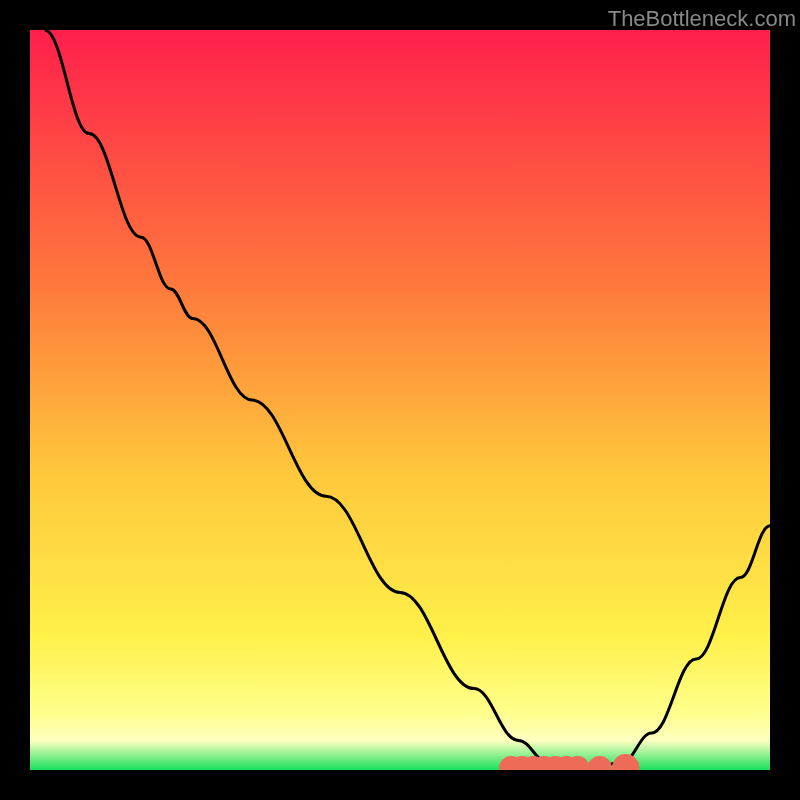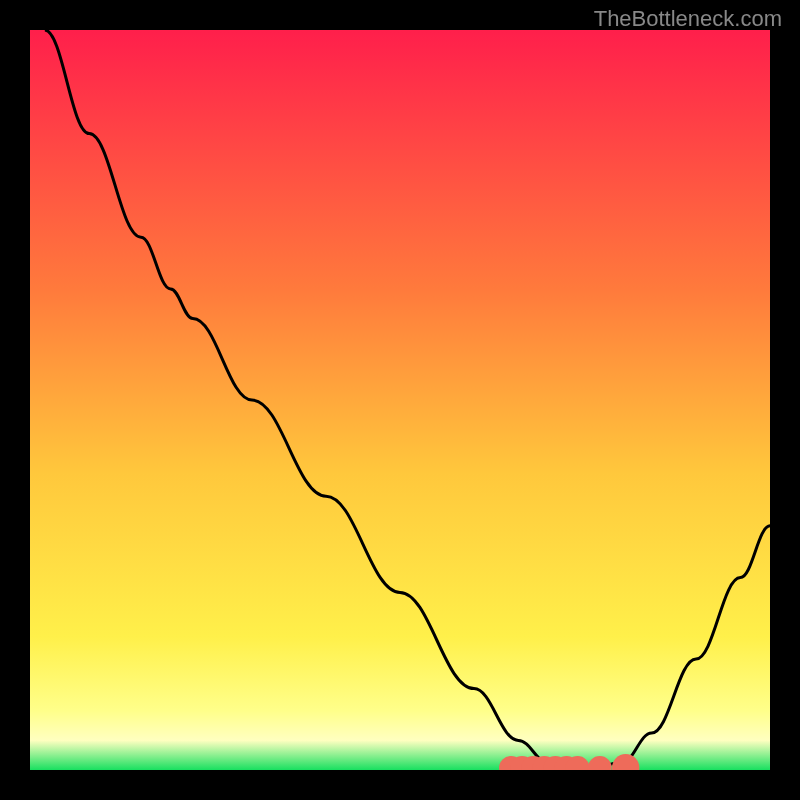--- a/index.html
+++ b/index.html
@@ -1,17 +1,17 @@
 <!DOCTYPE html>
 <html><head>
 <meta charset="utf-8">
 <style>
   * { margin: 0; padding: 0; box-sizing: border-box; }
   body { width: 800px; height: 800px; background: #000; position: relative; font-family: Arial, sans-serif; }
-  .watermark { position: absolute; top: 6px; right: 18px; color: #888; font-size: 22px; font-weight: 500; z-index: 10; }
+  .watermark { position: absolute; top: 6px; right: 4px; color: #888; font-size: 22px; font-weight: 500; z-index: 10; }
   .chart-container { position: absolute; top: 30px; left: 30px; width: 740px; height: 740px; }
   svg { display: block; }
 </style>
 </head>
 <body>
 
 <div class="watermark">TheBottleneck.com</div>
 
 <div class="chart-container">
   <svg id="chart-svg" width="740" height="740" viewBox="0 0 740 740">

